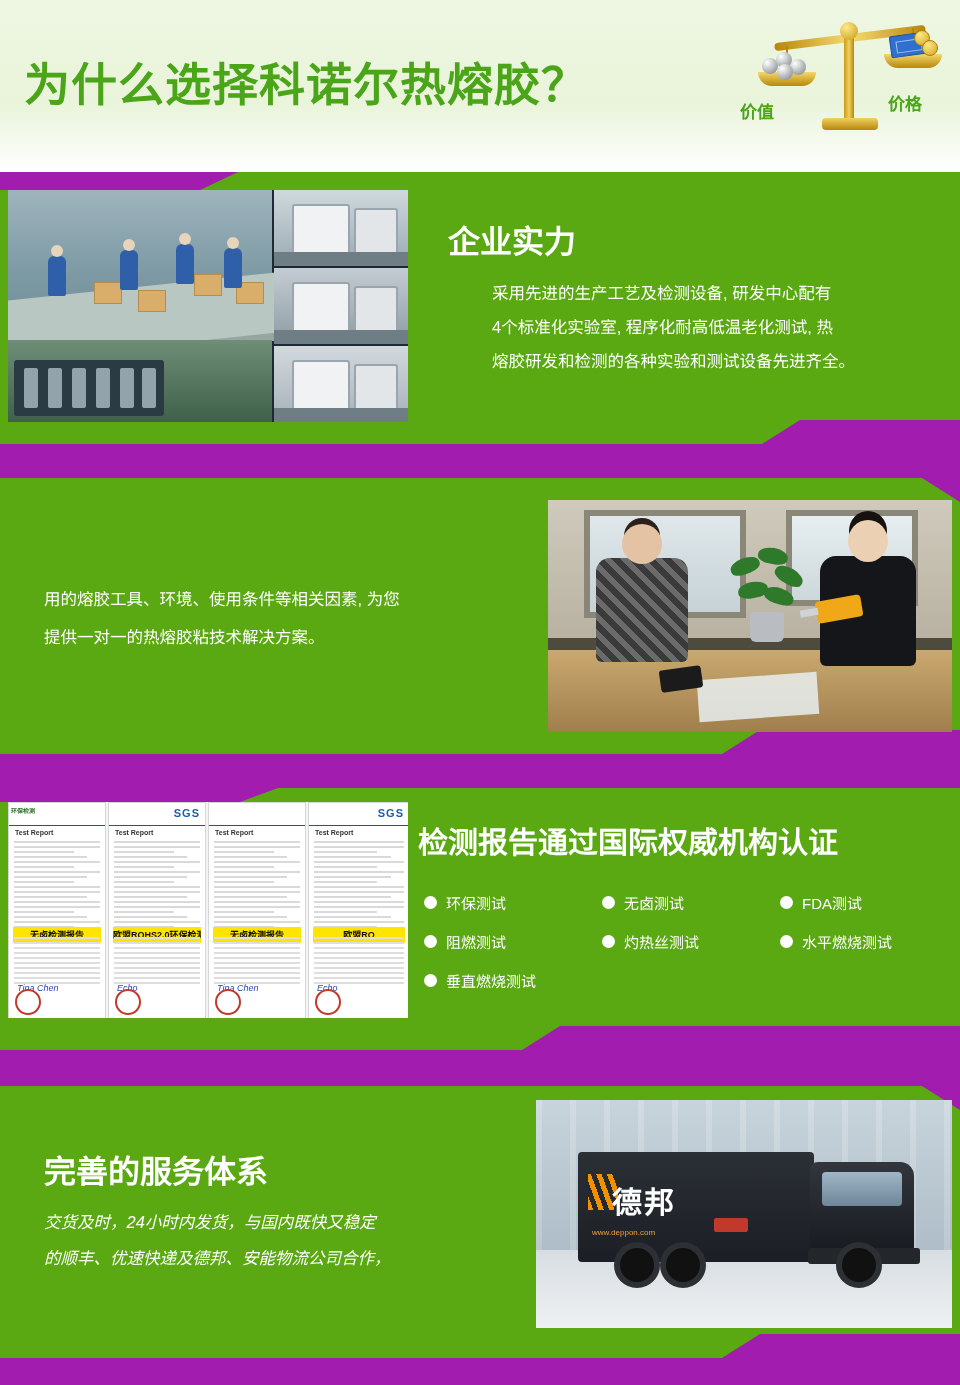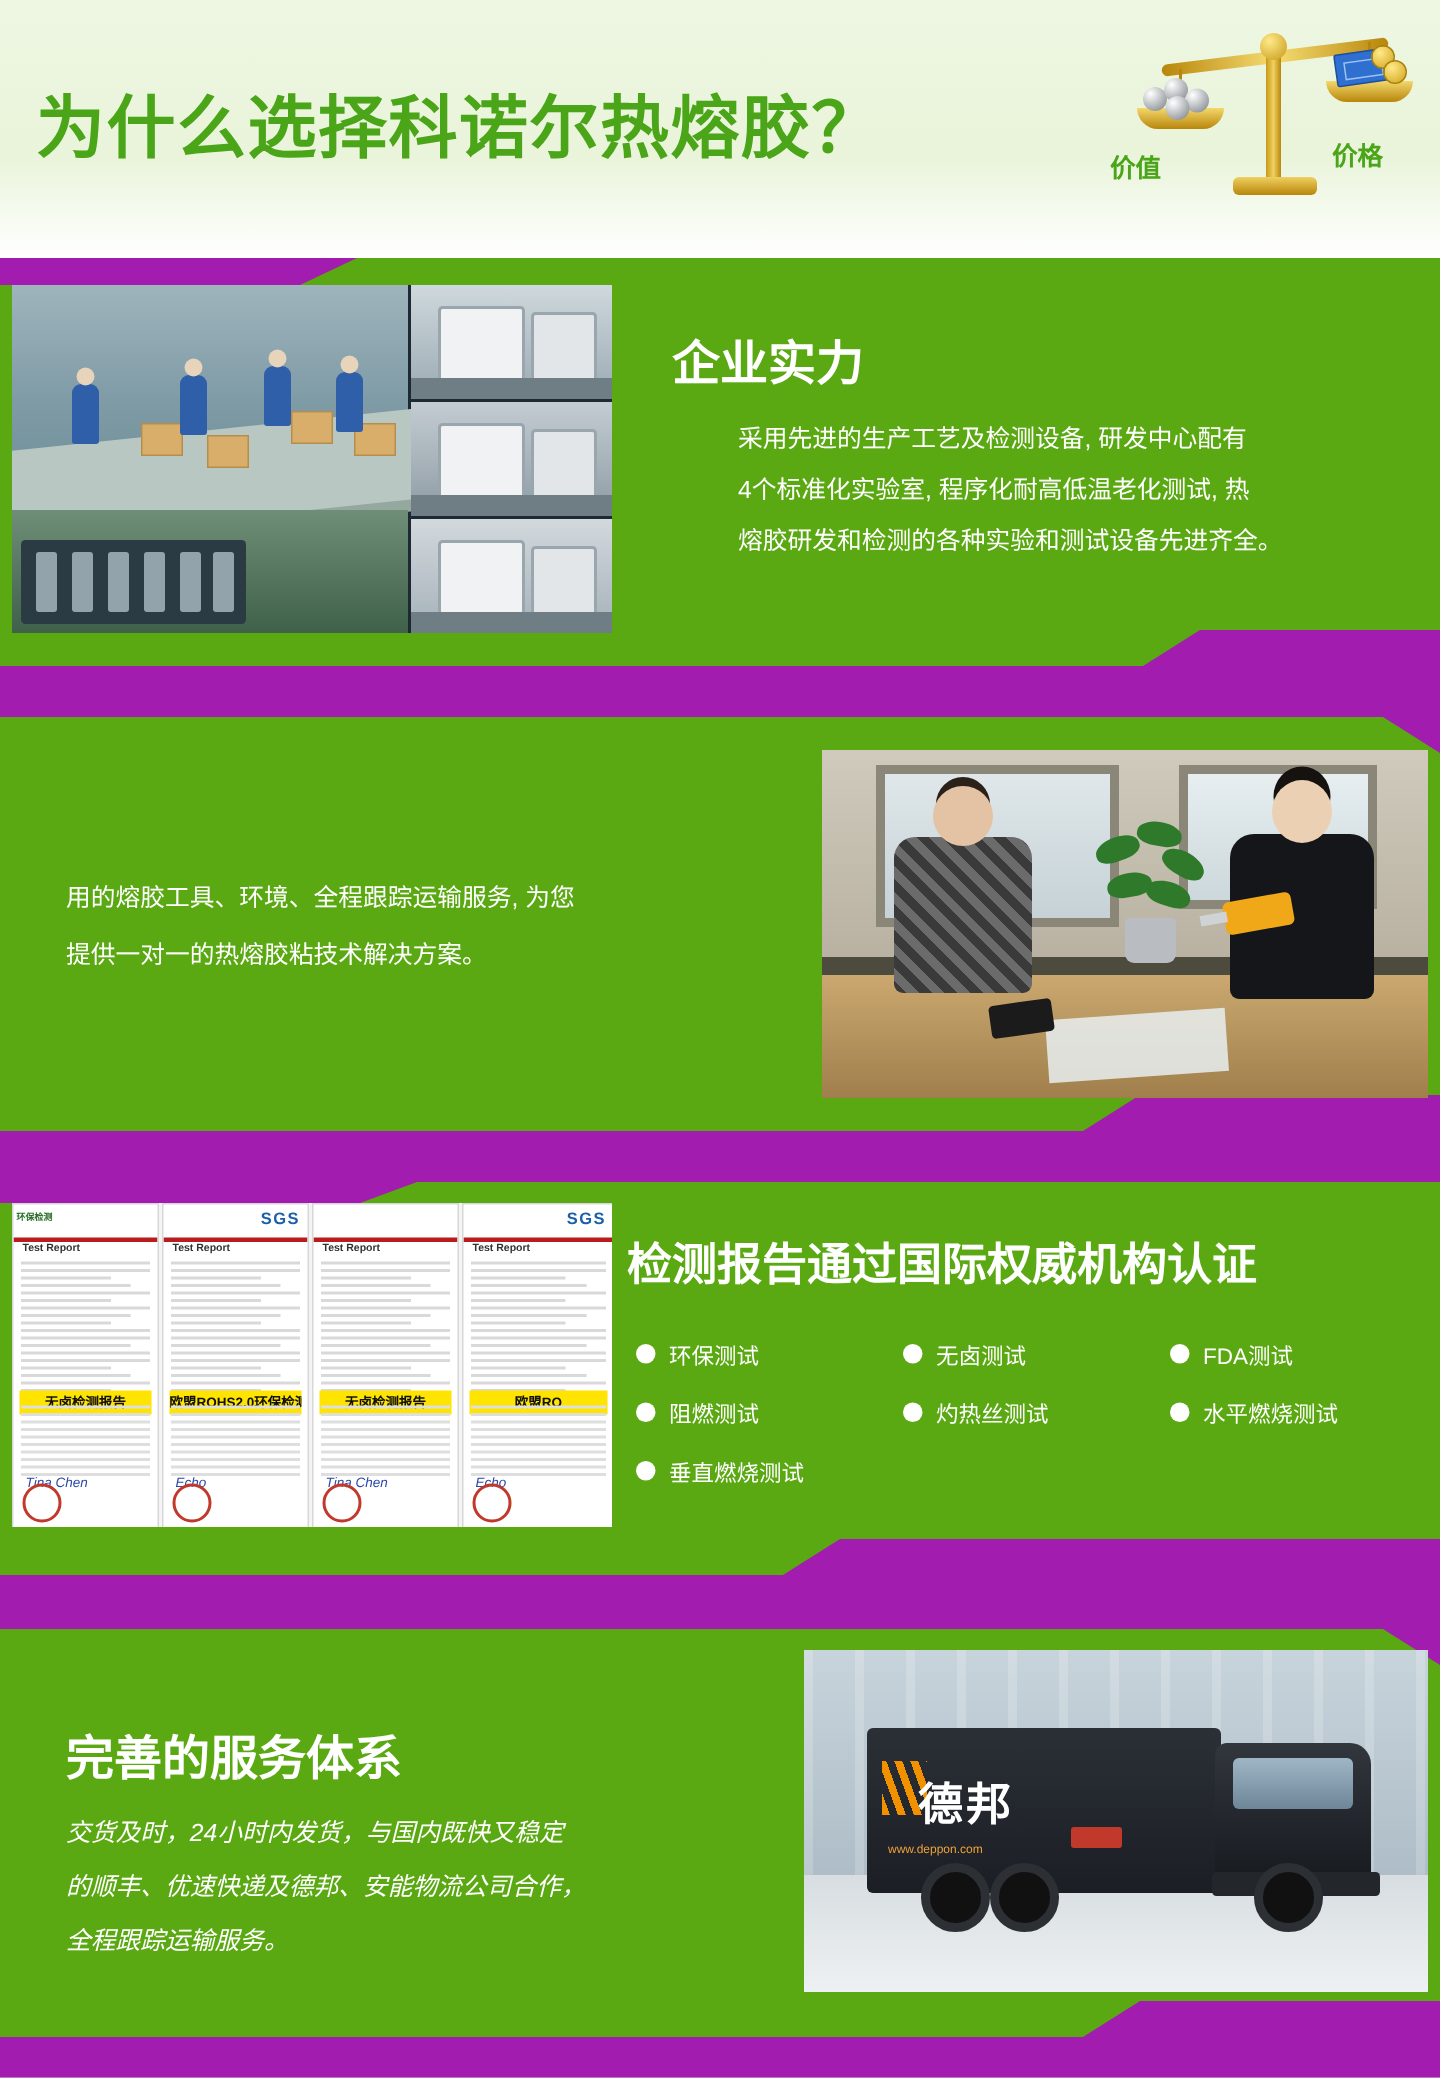--- a/index.html
+++ b/index.html
@@ -145,21 +145,21 @@
   .m-plant .pot{position:absolute;left:26px;top:64px;width:34px;height:30px;background:#b9bcc0;border-radius:3px 3px 6px 6px;}
   .m-gun{position:absolute;left:268px;top:98px;width:46px;height:22px;background:#f0a818;border-radius:4px;transform:rotate(-10deg);}
   .m-gun:after{content:"";position:absolute;left:-16px;top:6px;width:18px;height:7px;background:#cfd3d6;}
   .m-paper{position:absolute;left:150px;top:176px;width:120px;height:42px;background:#e9eef1;opacity:.85;transform:rotate(-4deg);}
   .m-phone{position:absolute;left:112px;top:168px;width:42px;height:22px;background:#1b1b1b;border-radius:3px;transform:rotate(-8deg);}
 
   
   .rep{position:absolute;top:0;height:216px;background:#ffffff;border:1px solid #d7d7d7;overflow:hidden;}
   .rep.r1{left:0;width:96px;} .rep.r2{left:100px;width:96px;}
   .rep.r3{left:200px;width:96px;} .rep.r4{left:300px;width:100px;}
-  .rep .top{position:absolute;left:0;top:0;width:100%;height:22px;border-bottom:3px solid #b91c1c;}
+  .rep .top{position:absolute;left:0;top:0;width:100%;height:22px;border-bottom:1px solid #b91c1c;}
   .rep .sgs{position:absolute;right:5px;top:4px;font-size:11px;font-weight:bold;color:#1b5faa;letter-spacing:1px;}
   .rep .ttl{position:absolute;left:6px;top:26px;font-size:7px;font-weight:bold;color:#333;}
   .rep .lines{position:absolute;left:5px;top:38px;right:5px;}
   .rep .lines span{display:block;height:2px;background:#d9d9d9;margin-bottom:3px;}
   .rep .lines span:nth-child(3n){width:70%;}
   .rep .lines span:nth-child(4n){width:85%;}
   .rep .yellow{position:absolute;left:4px;right:4px;top:124px;height:16px;background:#ffe400;}
   .rep .yellow em{display:block;font-style:normal;font-size:9px;font-weight:bold;color:#111;text-align:center;line-height:16px;white-space:nowrap;overflow:hidden;}
   .rep .lines2{position:absolute;left:5px;top:134px;right:5px;}
   .rep .lines2 span{display:block;height:2px;background:#dedede;margin-bottom:3px;}
@@ -264,21 +264,21 @@
   <div class="sec1-body">
     <div>采用先进的生产工艺及检测设备, 研发中心配有</div>
     <div>4个标准化实验室, 程序化耐高低温老化测试, 热</div>
     <div>熔胶研发和检测的各种实验和测试设备先进齐全。</div>
   </div>
 
   <div class="block sec2-bg">
     <div class="shape"></div>
   </div>
   <div class="sec2-body">
-    <div>用的熔胶工具、环境、全程跟踪运输服务, 为您</div>
+    <div>用的熔胶工具、环境、使用条件等相关因素, 为您</div>
     <div>提供一对一的热熔胶粘技术解决方案。</div>
   </div>
   <div class="sec2-img">
     <div class="photo">
       <div class="m-wall"></div>
       <div class="m-win"></div>
       <div class="m-win2"></div>
       <div class="m-table"></div>
       <div class="m-man"></div>
       <div class="m-woman"></div>
@@ -521,21 +521,20 @@
     </div>
   </div>
 
   <div class="block sec4-bg">
     <div class="shape"></div>
   </div>
   <div class="sec4-head">完善的服务体系</div>
   <div class="sec4-body">
     <div>交货及时，24小时内发货，与国内既快又稳定</div>
     <div>的顺丰、优速快递及德邦、安能物流公司合作，</div>
-    <div>全程跟踪运输服务。</div>
   </div>
   <div class="sec4-img">
     <div class="photo">
       <div class="t-sky"></div>
       <div class="t-hall"></div>
       <div class="t-ground"></div>
       <div class="t-trailer"></div>
       <div class="t-slash"></div>
       <div class="t-brand">德邦</div>
       <div class="t-url">www.deppon.com</div>

